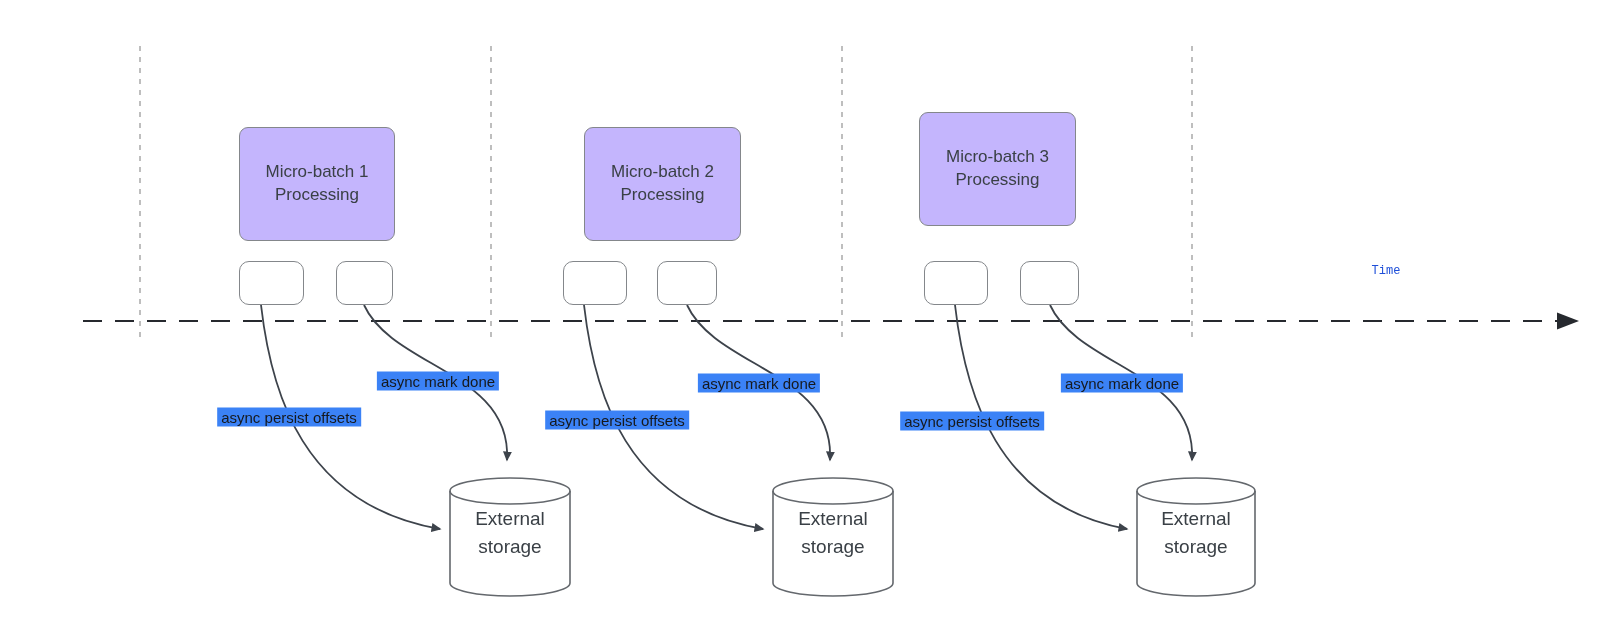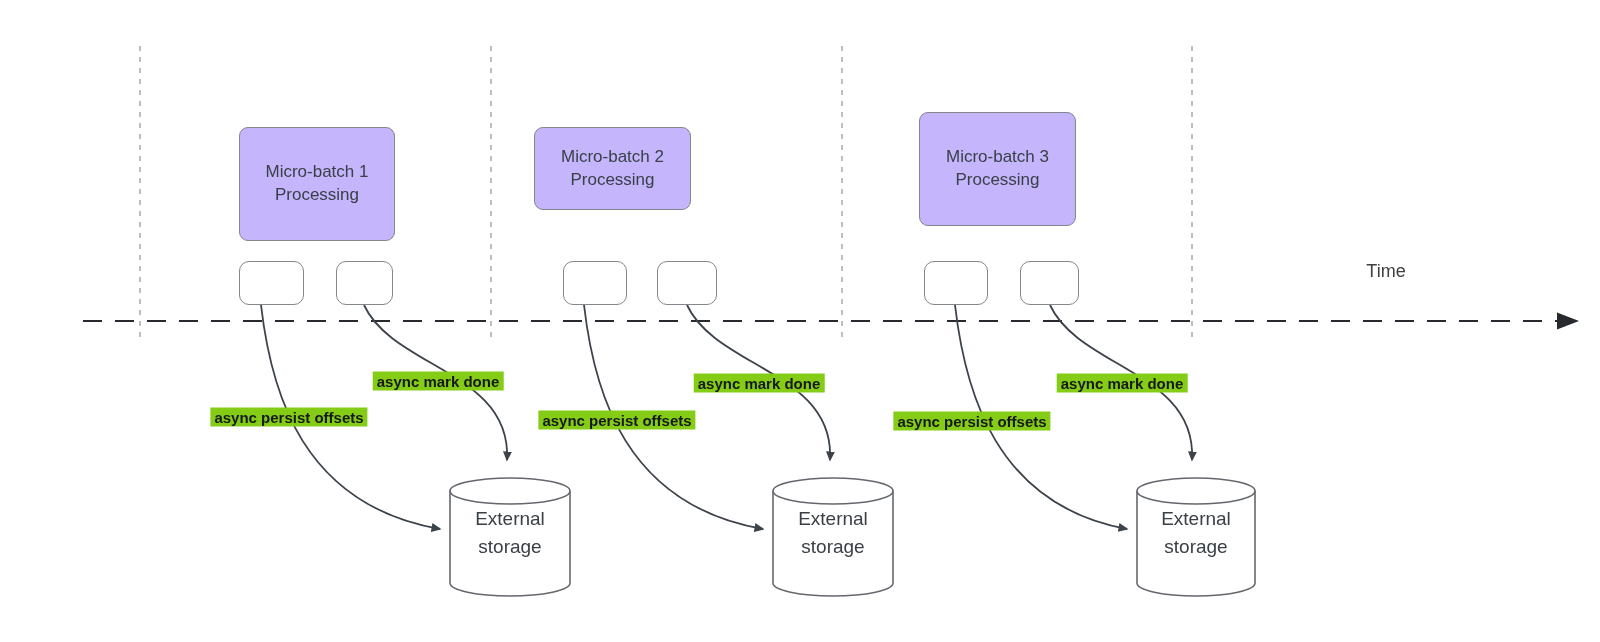--- a/index.html
+++ b/index.html
@@ -41,41 +41,42 @@
   .mini-box {
     position: absolute;
     box-sizing: border-box;
     border: 1.6px solid #84878b;
     border-radius: 10px;
     background: #ffffff;
   }
   .edge-label {
     position: absolute;
     transform: translate(-50%, -50%);
-    background: #84cc16;
+    background: #3b82f6;
     padding: 1px 4px;
     font-size: 15px;
-    font-weight: bold;
+    font-weight: normal;
     color: #16191d;
     white-space: nowrap;
   }
   .storage-label {
     position: absolute;
     transform: translate(-50%, -50%);
     width: 92px;
     text-align: center;
     font-size: 19px;
     line-height: 1.45;
     color: #3a4046;
   }
   .time-label {
     position: absolute;
     transform: translate(-50%, -50%);
-    font-size: 18px;
-    color: #404040;
+    font-size: 12px;
+    color: #1d4ed8;
+    font-family: Liberation Mono, monospace;
   }
 </style>
 </head>
 <body>
 
 <div id="canvas">
 
   <svg id="wires" width="1600" height="642" viewBox="0 0 1600 642">
     <defs>
       <marker id="arrow" markerWidth="11" markerHeight="10" refX="8.5" refY="4.5" orient="auto" markerUnits="userSpaceOnUse">
@@ -116,21 +117,21 @@
 
   <div class="proc-box" style="left:239px; top:127px; width:156px; height:114px">
     <span class="label-inner">Micro-batch 1 Processing</span>
   </div>
   <div class="mini-box" style="left:239px; top:261px; width:65px; height:44px"></div>
   <div class="mini-box" style="left:336px; top:261px; width:57px; height:44px"></div>
   <div class="edge-label" style="left:289px; top:417px">async persist offsets</div>
   <div class="edge-label" style="left:438px; top:381px">async mark done</div>
   <div class="storage-label" style="left:510px; top:533px">External storage</div>
 
-  <div class="proc-box" style="left:534px; top:127px; width:157px; height:83px">
+  <div class="proc-box" style="left:584px; top:127px; width:157px; height:114px">
     <span class="label-inner">Micro-batch 2 Processing</span>
   </div>
   <div class="mini-box" style="left:563px; top:261px; width:64px; height:44px"></div>
   <div class="mini-box" style="left:657px; top:261px; width:60px; height:44px"></div>
   <div class="edge-label" style="left:617px; top:420px">async persist offsets</div>
   <div class="edge-label" style="left:759px; top:383px">async mark done</div>
   <div class="storage-label" style="left:833px; top:533px">External storage</div>
 
   <div class="proc-box" style="left:919px; top:112px; width:157px; height:114px">
     <span class="label-inner">Micro-batch 3 Processing</span>

